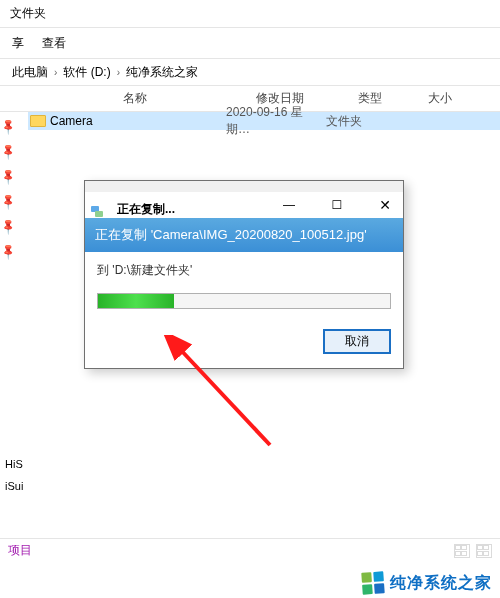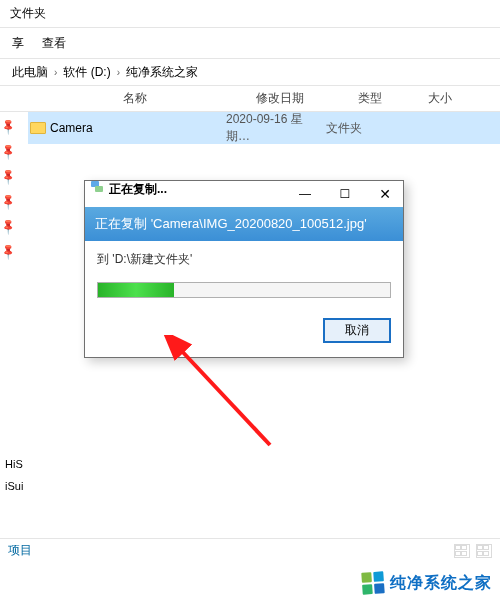--- a/index.html
+++ b/index.html
@@ -14,52 +14,52 @@
 .breadcrumb { height: 28px; border-top: 1px solid #e5e5e5; border-bottom: 1px solid #e5e5e5; display: flex; align-items: center; padding-left: 12px; gap: 6px; color: #000; }
 .breadcrumb .chev { color: #666; font-size: 10px; }
 
 .headers { display: flex; height: 26px; align-items: center; border-bottom: 1px solid #e5e5e5; color: #444; padding-left: 40px; text-align: center; }
 .col-name { width: 190px; }
 .col-date { width: 100px; }
 .col-type { width: 80px; }
 .col-size { width: 60px; }
 
 .filelist { padding-left: 28px; }
-.row { display: flex; height: 32px; align-items: center; }
+.row { display: flex; height: 18px; align-items: center; }
 .row.sel { background: #cde8ff; }
 .foldericon { width: 16px; height: 12px; background: #ffd75e; border: 1px solid #e0b43c; border-radius: 1px; margin-right: 4px; }
 .row .c-name { width: 198px; display: flex; align-items: center; padding-left: 2px; }
 .row .c-date { width: 100px; color: #555; }
 .row .c-type { width: 80px; color: #555; }
 
 .pins { position: absolute; left: 2px; top: 120px; width: 14px; }
 .pin { color: #888; font-size: 11px; margin-bottom: 12px; transform: rotate(-45deg); }
 
 .dialog { position: absolute; left: 84px; top: 180px; width: 320px; background: #f0f0f0; border: 1px solid #707070; box-shadow: 4px 4px 10px rgba(0,0,0,0.2); }
-.dlg-title { height: 26px; background: #fff; display: flex; align-items: flex-start; padding-left: 6px; gap: 4px; }
+.dlg-title { height: 26px; background: #fff; display: flex; align-items: flex-end; padding-left: 6px; gap: 12px; margin-top: 11px; }
 .dlg-title .ticon { width: 14px; height: 12px; position: relative; }
 .dlg-title .ticon .p1 { position: absolute; width: 8px; height: 6px; background: #5da9e8; border-radius: 1px; left: 0; top: 0; }
 .dlg-title .ticon .p2 { position: absolute; width: 8px; height: 6px; background: #8fd08f; border-radius: 1px; left: 4px; top: 5px; }
 .dlg-title .ttxt { font-weight: bold; flex: 1; }
 .dlg-title .wbtn { width: 36px; height: 26px; display: flex; align-items: center; justify-content: center; color: #000; font-size: 12px; }
 .dlg-title .close { font-size: 14px; }
 .dlg-banner { background: linear-gradient(#5aa9e0, #3b8fd6); color: #fff; padding: 8px 10px; font-size: 13px; }
 .dlg-body { padding: 10px 12px 14px; background: #fff; }
 .dlg-dest { color: #333; margin-bottom: 14px; }
 .progress { height: 16px; border: 1px solid #b0b0b0; background: #f5f5f5; position: relative; margin-bottom: 16px; }
 .progress .bar { position: absolute; left: 0; top: 0; bottom: 0; width: 26%; background: linear-gradient(to right, #29b329, #4de04d, #29b329); }
 .dlg-footer { display: flex; justify-content: flex-end; padding-top: 4px; }
 .cancel-btn { border: 2px solid #1a6fc4; background: #e6f0fa; padding: 2px 20px; font-size: 12px; }
 
 .arrow { position: absolute; left: 160px; top: 335px; width: 120px; height: 120px; pointer-events: none; }
 
 .bottomlabels { position: absolute; left: 0; top: 458px; font-size: 11px; color: #000; }
 .bottomlabels div { height: 22px; padding-left: 5px; }
 
-.statusbar { position: absolute; left: 0; bottom: 36px; height: 24px; width: 100%; border-top: 1px solid #e5e5e5; display: flex; align-items: center; justify-content: space-between; padding: 0 8px; color: #0369a1; }
+.statusbar { position: absolute; left: 0; bottom: 36px; height: 24px; width: 100%; border-top: 1px solid #e5e5e5; display: flex; align-items: center; justify-content: space-between; padding: 0 8px; color: #a21caf; }
 .viewicons { display: flex; gap: 6px; opacity: 0.35; }
 .vi { width: 16px; height: 14px; border: 1px solid #999; display: flex; flex-wrap: wrap; }
 .vi div { width: 6px; height: 5px; border: 0.5px solid #999; }
 
 .watermark { position: absolute; right: 8px; bottom: 4px; display: flex; align-items: center; gap: 6px; }
 .wm-logo { width: 22px; height: 22px; display: grid; grid-template-columns: 1fr 1fr; grid-template-rows: 1fr 1fr; gap: 2px; transform: rotate(-4deg); }
 .wm-logo div { border-radius: 1px; }
 .wm-logo .a { background: #7fba42; }
 .wm-logo .b { background: #0f9ad6; }
 .wm-logo .c { background: #2fb56a; }

